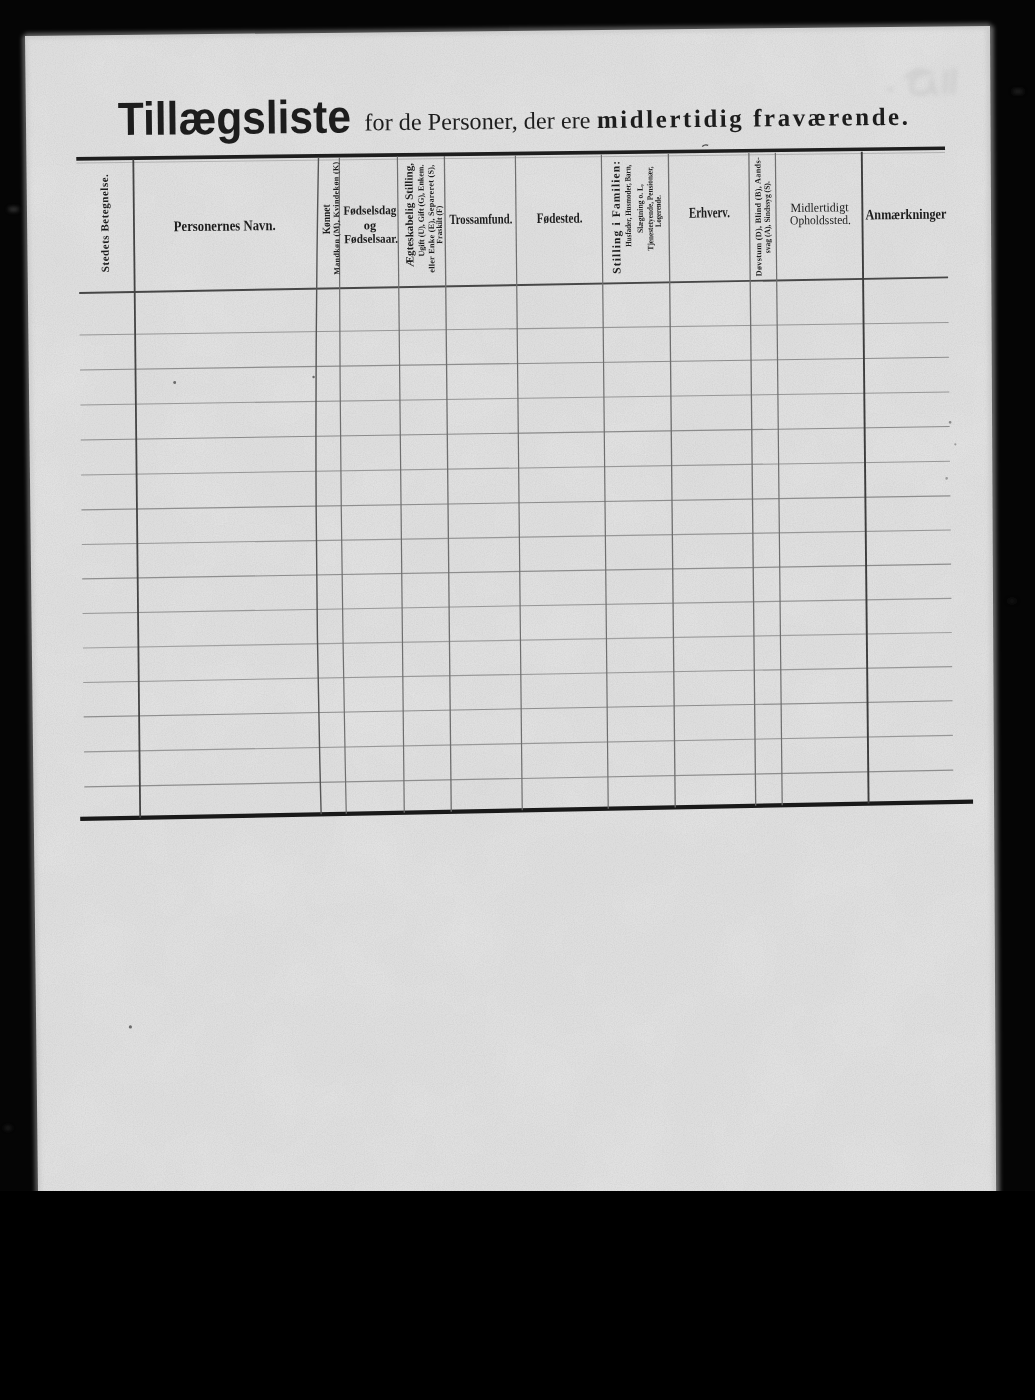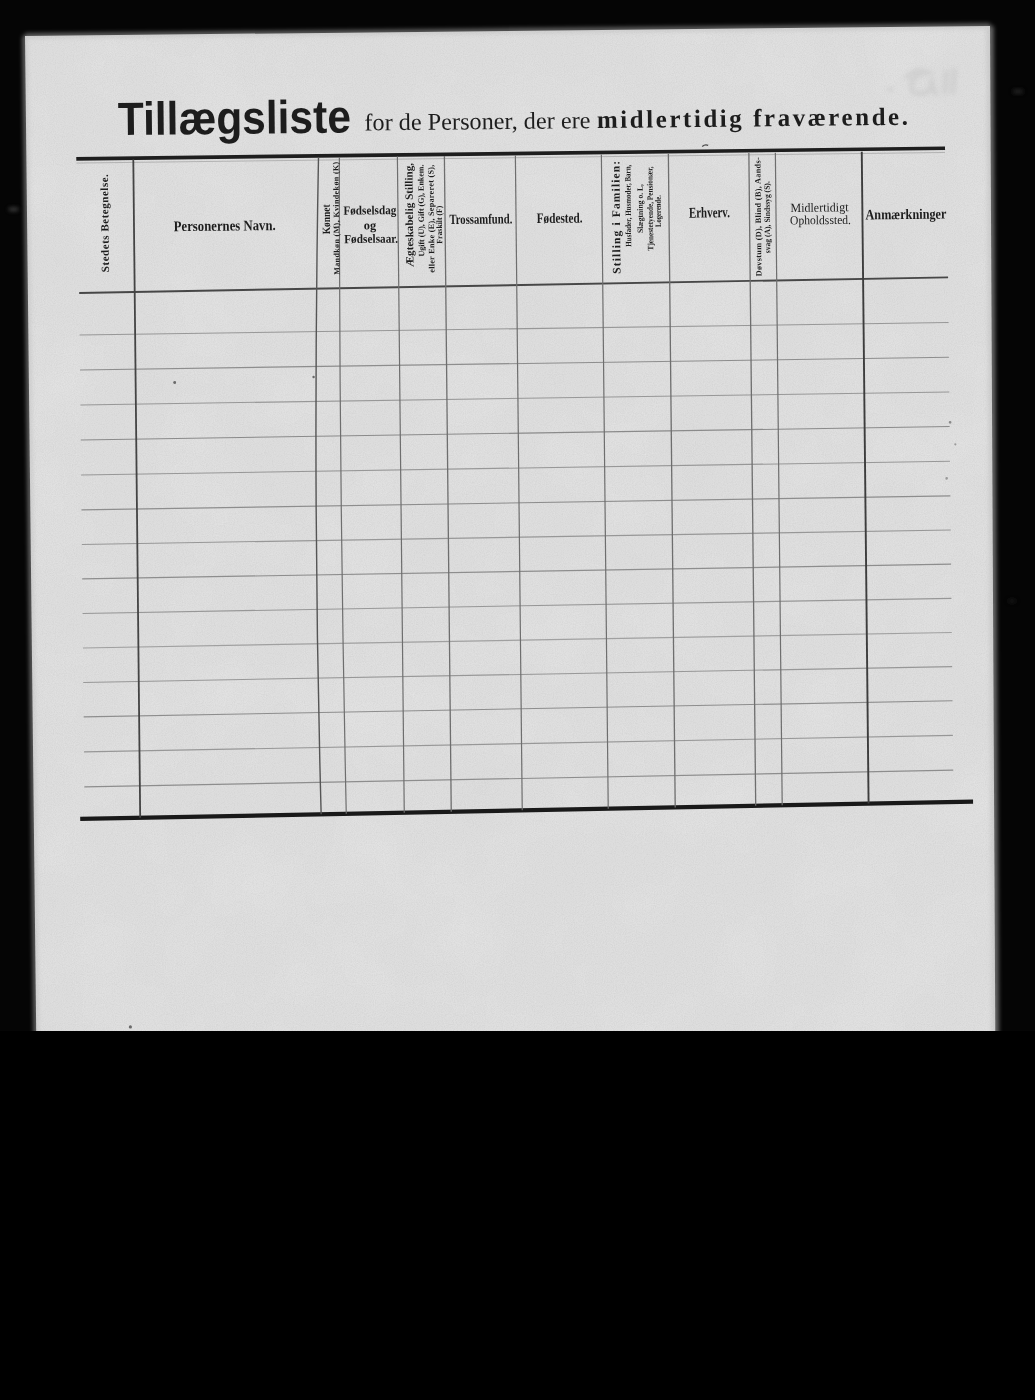--- a/index.html
+++ b/index.html
@@ -1,16 +1,16 @@
 <!DOCTYPE html>
 <html><head>
 <meta charset="utf-8">
 <style>
 html,body{margin:0;padding:0;background:#000;}
-#scan{position:relative;width:1035px;height:1031px;background:#050505;overflow:hidden;}
+#scan{position:relative;width:1035px;height:1191px;background:#050505;overflow:hidden;}
 text{font-family:"Liberation Serif",serif;fill:#1d1d1d;}
 .sans{font-family:"Liberation Sans",sans-serif !important;}
 </style>
 </head>
 <body>
 
 <div id="scan">
 <svg width="1035" height="1400" viewBox="0 0 1035 1400" xmlns="http://www.w3.org/2000/svg">
 <defs>
 <filter id="grain" x="0" y="0" width="100%" height="100%">

